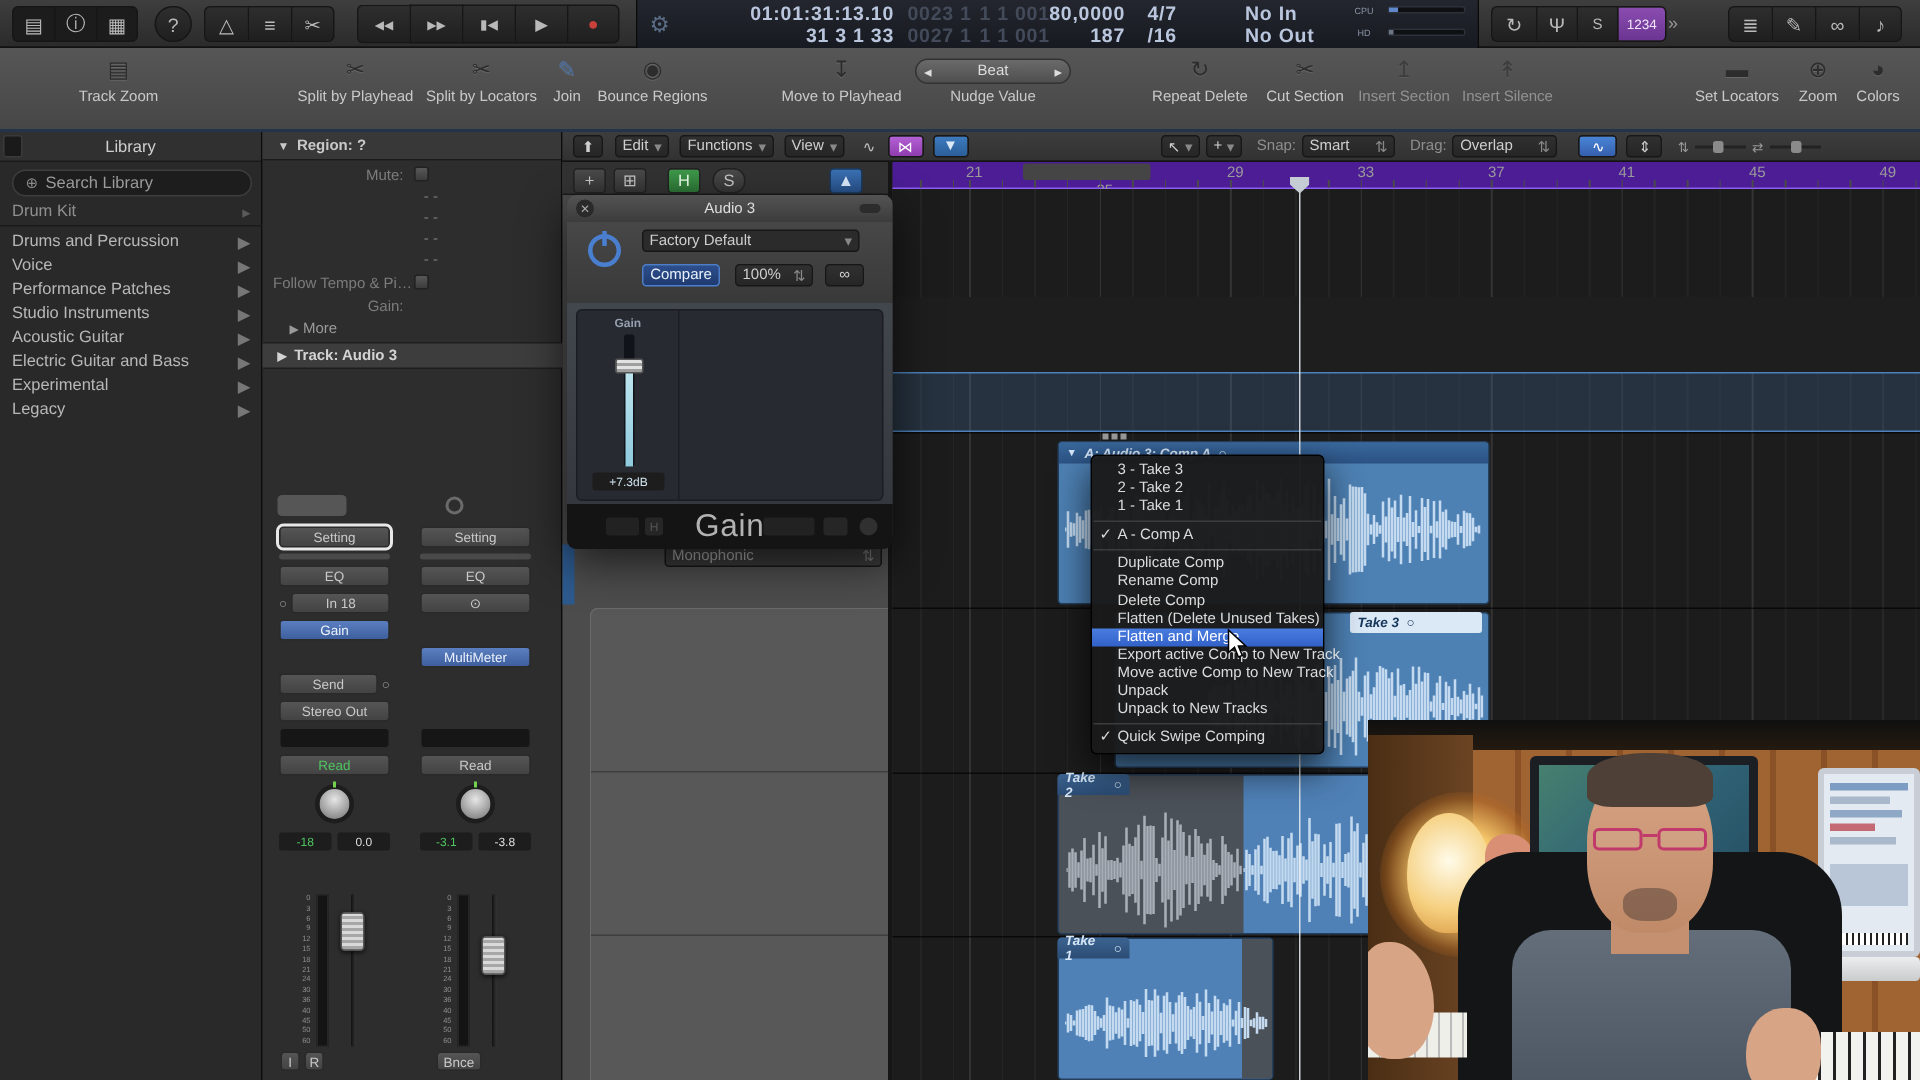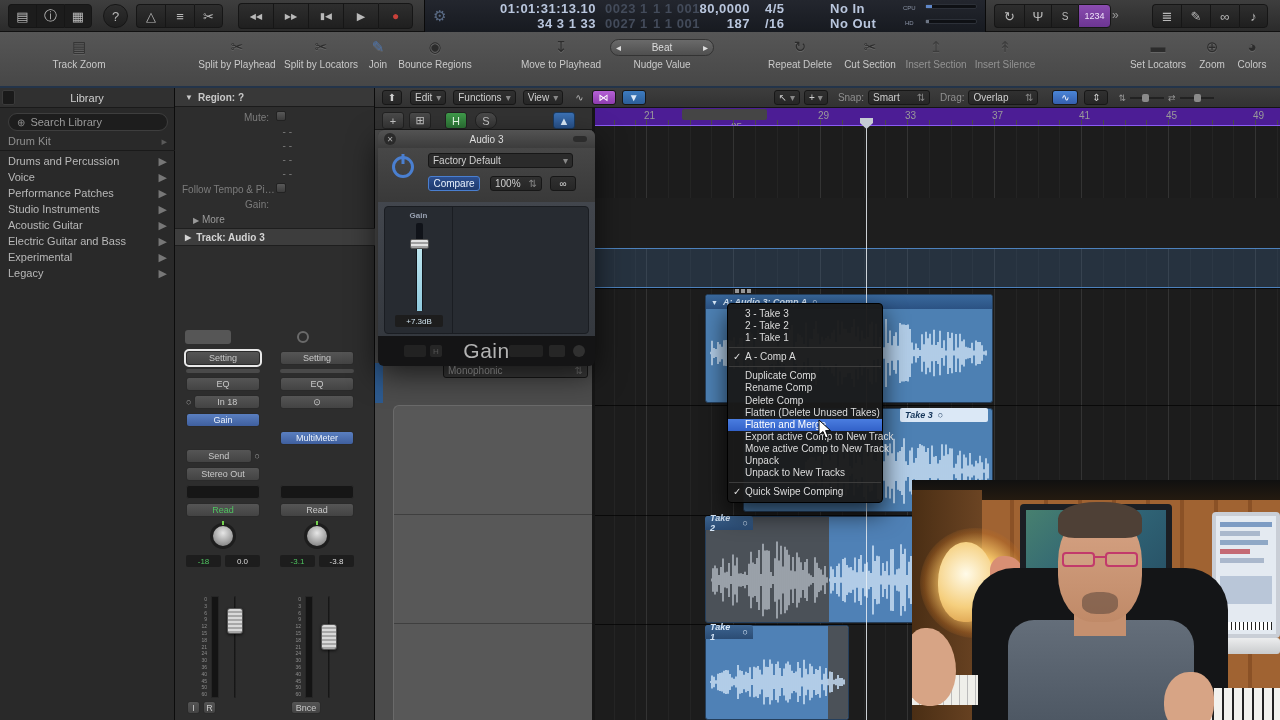--- a/index.html
+++ b/index.html
@@ -136,28 +136,28 @@
       <div class="tb-btn" style="width:35px;height:26px;font-size:8px;">◀◀</div>
       <div class="tb-btn" style="width:35px;height:26px;font-size:8px;">▶▶</div>
       <div class="tb-btn" style="width:35px;height:26px;font-size:9px;">▮◀</div>
       <div class="tb-btn" style="width:35px;height:26px;font-size:11px;">▶</div>
       <div class="tb-btn" style="width:35px;height:26px;color:#c8413a;font-size:12px;">●</div>
     </div>
 
     <div class="abs lcd">
       <div class="abs" style="left:8px;top:7px;font-size:15px;color:#5a6b85;">⚙</div>
       <div class="abs big" style="left:36px;top:1px;width:135px;text-align:right;">01:01:31:13.10</div>
-      <div class="abs big" style="left:36px;top:16px;width:135px;text-align:right;">34 3 1 33</div>
+      <div class="abs big" style="left:36px;top:16px;width:135px;text-align:right;">31 3 1 33</div>
       <div class="abs big ghost" style="left:180px;top:1px;">0023 1</div>
       <div class="abs big ghost" style="left:180px;top:16px;">0027 1</div>
       <div class="abs big ghost" style="left:228px;top:1px;">1 1 001</div>
       <div class="abs big ghost" style="left:228px;top:16px;">1 1 001</div>
       <div class="abs big" style="left:250px;top:1px;width:75px;text-align:right;">80,0000</div>
       <div class="abs big" style="left:250px;top:16px;width:75px;text-align:right;">187</div>
-      <div class="abs big" style="left:340px;top:1px;">4/5</div>
+      <div class="abs big" style="left:340px;top:1px;">4/7</div>
       <div class="abs big" style="left:340px;top:16px;">/16</div>
       <div class="abs big" style="left:405px;top:1px;">No In</div>
       <div class="abs big" style="left:405px;top:16px;">No Out</div>
       <div class="abs meterlab" style="left:478px;top:5px;">CPU</div>
       <div class="abs meterbar" style="left:500px;top:4px;width:52px;">
           <div class="meterfill" style="width:12%;"></div>
         </div>
       <div class="abs meterlab" style="left:480px;top:20px;">HD</div>
       <div class="abs meterbar" style="left:500px;top:19px;width:52px;">
           <div class="meterfill" style="width:5%;background:#6d7685;"></div>

